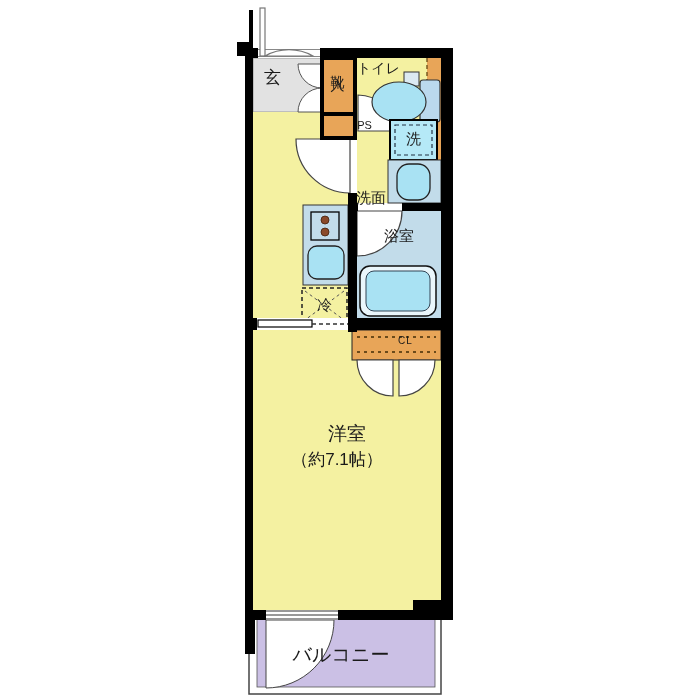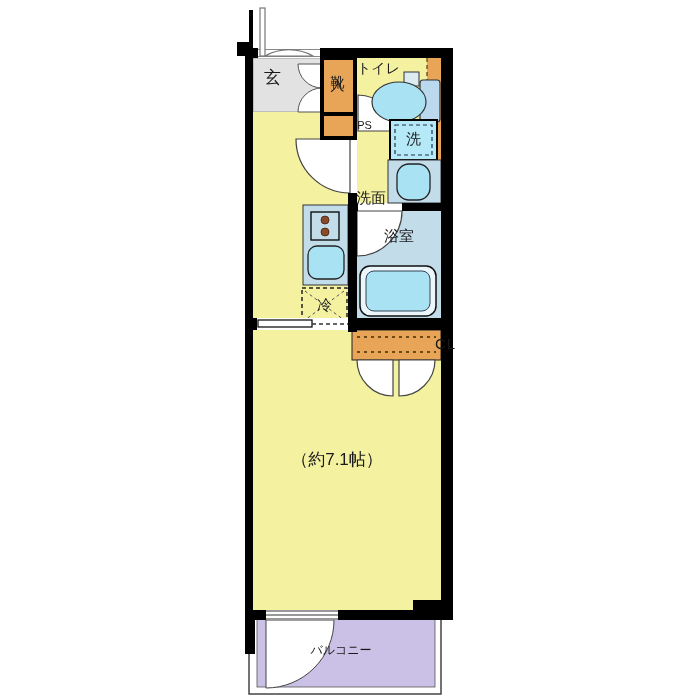--- a/index.html
+++ b/index.html
@@ -109,17 +109,18 @@
 </svg>
 
 <div class="lbl" style="left:264px;top:68px;font-size:17px;">玄</div>
 <div class="lbl vert" style="left:330px;top:64px;font-size:14px;">靴入</div>
 <div class="lbl center" style="left:324px;top:119px;width:29px;font-size:11px;margin-left:26px;">PS</div>
 <div class="lbl" style="left:357px;top:61px;font-size:14px;font-family:Liberation Serif, serif;">トイレ</div>
 <div class="lbl center" style="left:390px;top:130px;width:47px;font-size:15px;">洗</div>
 <div class="lbl" style="left:356px;top:177px;font-size:15px;margin-top:12px;">洗面</div>
 <div class="lbl" style="left:384px;top:227px;font-size:15px;">浴室</div>
 <div class="lbl center" style="left:302px;top:296px;width:45px;font-size:15px;">冷</div>
-<div class="lbl center" style="left:352px;top:335px;width:107px;font-size:15px;letter-spacing:1px;padding-left:40px;">CL</div>
+<div class="lbl center" style="left:352px;top:335px;width:107px;font-size:10px;letter-spacing:1px;">CL</div>
+<div class="lbl center" style="left:253px;top:423px;width:188px;font-size:19px;">洋室</div>
 <div class="lbl center" style="left:253px;top:450px;width:168px;font-size:17px;">（約7.1帖）</div>
-<div class="lbl center" style="left:257px;top:644px;width:168px;font-size:12px;font-family:Liberation Serif, serif;">バルコニー</div>
+<div class="lbl center" style="left:257px;top:644px;width:168px;font-size:19px;font-family:Liberation Serif, serif;">バルコニー</div>
 
 </div>
 
 </body></html>

